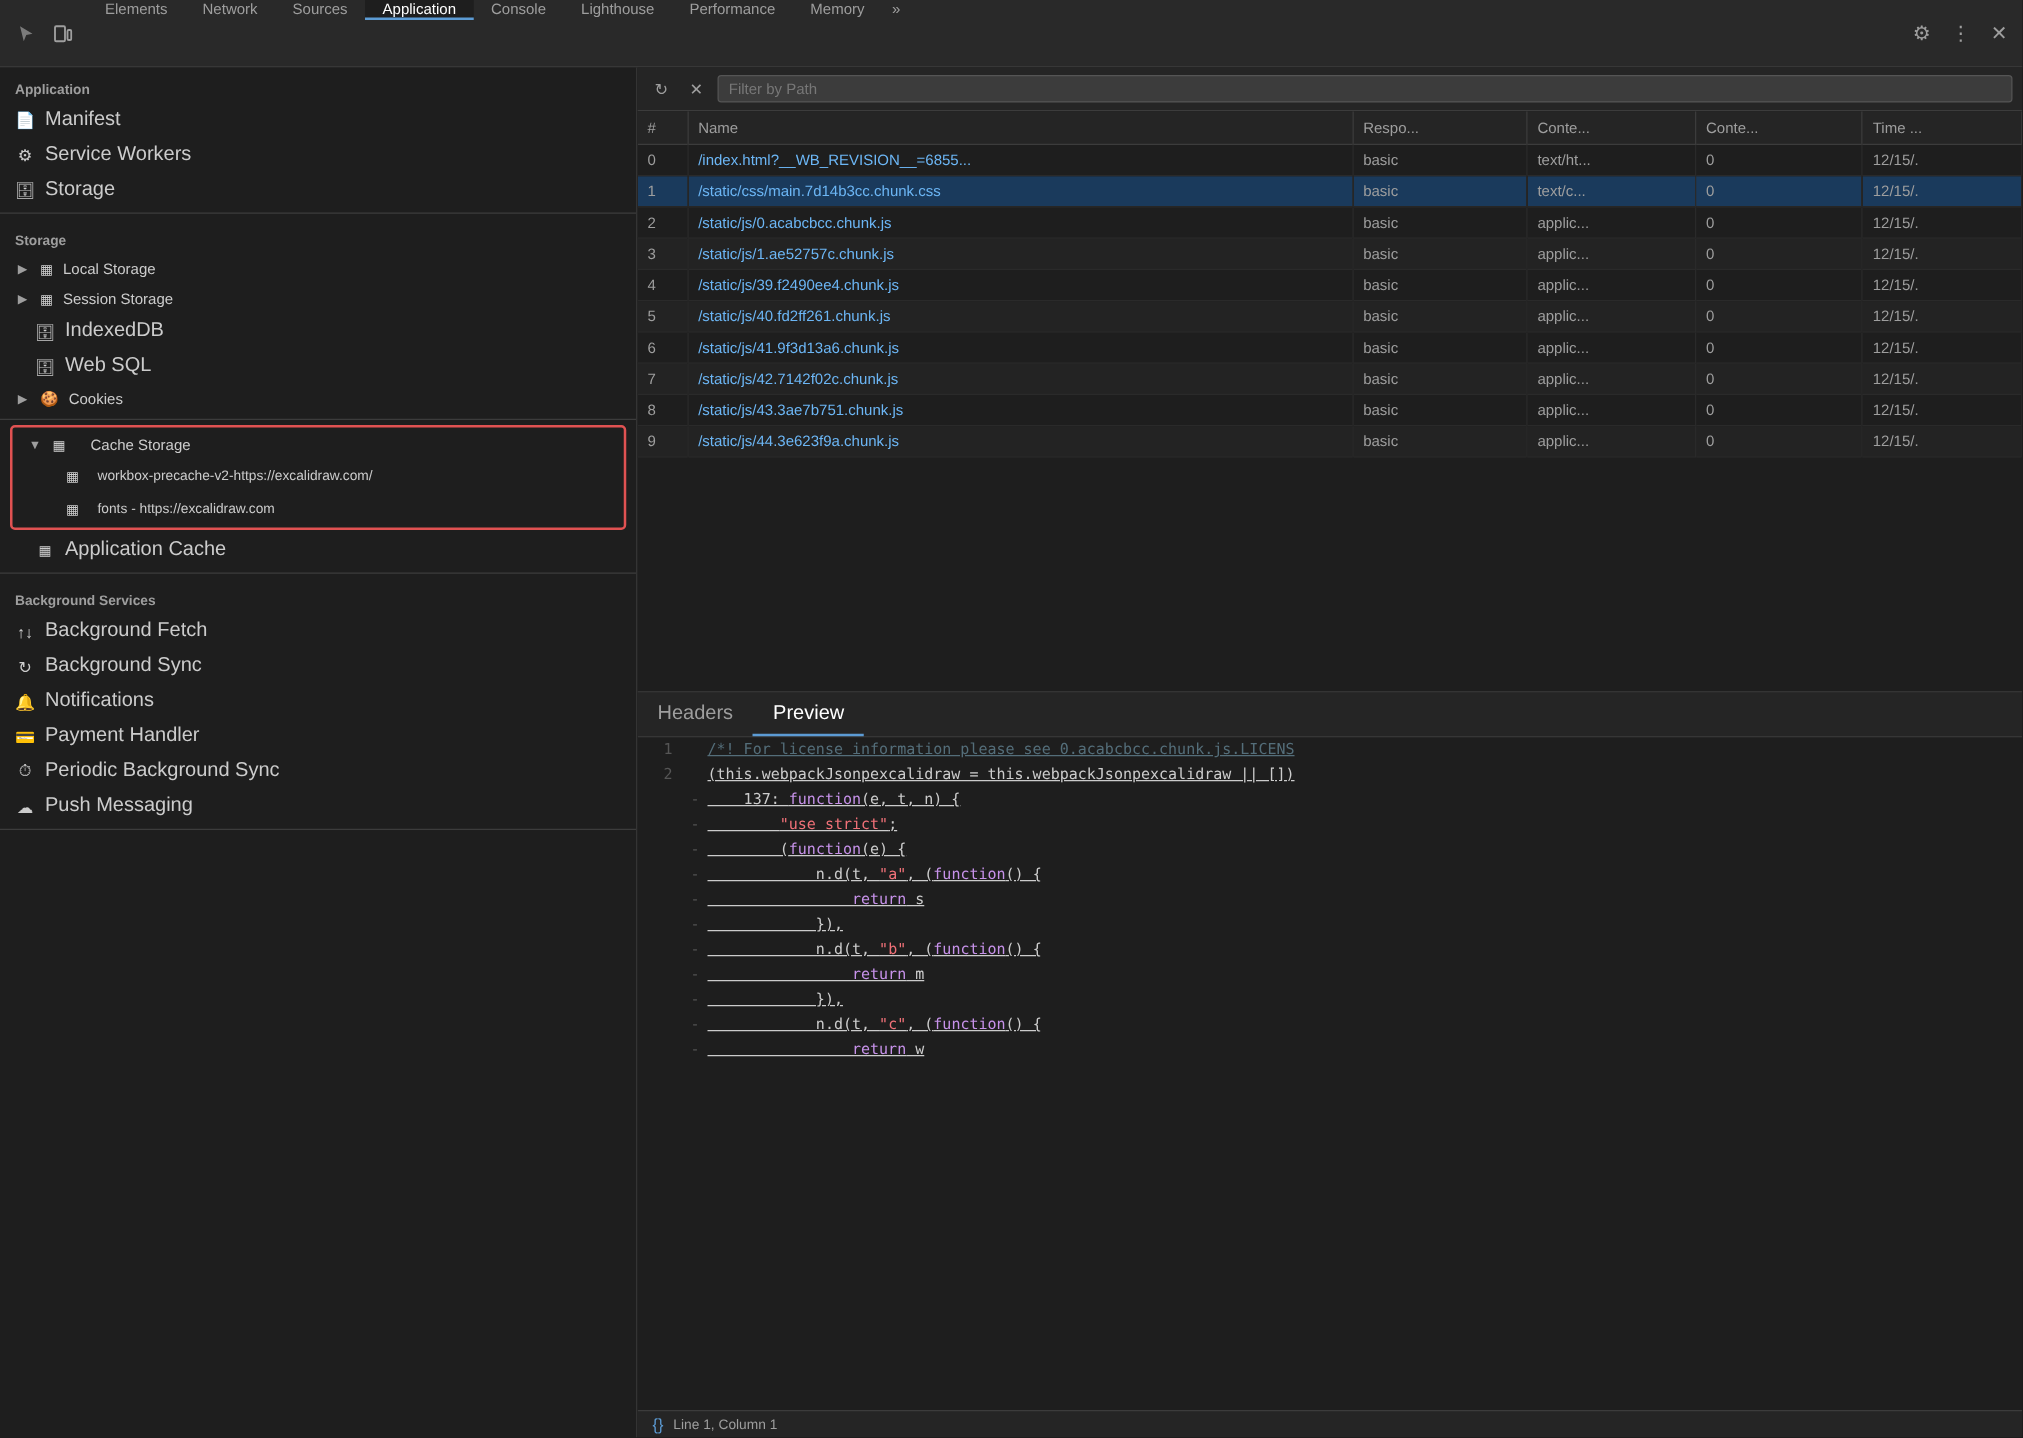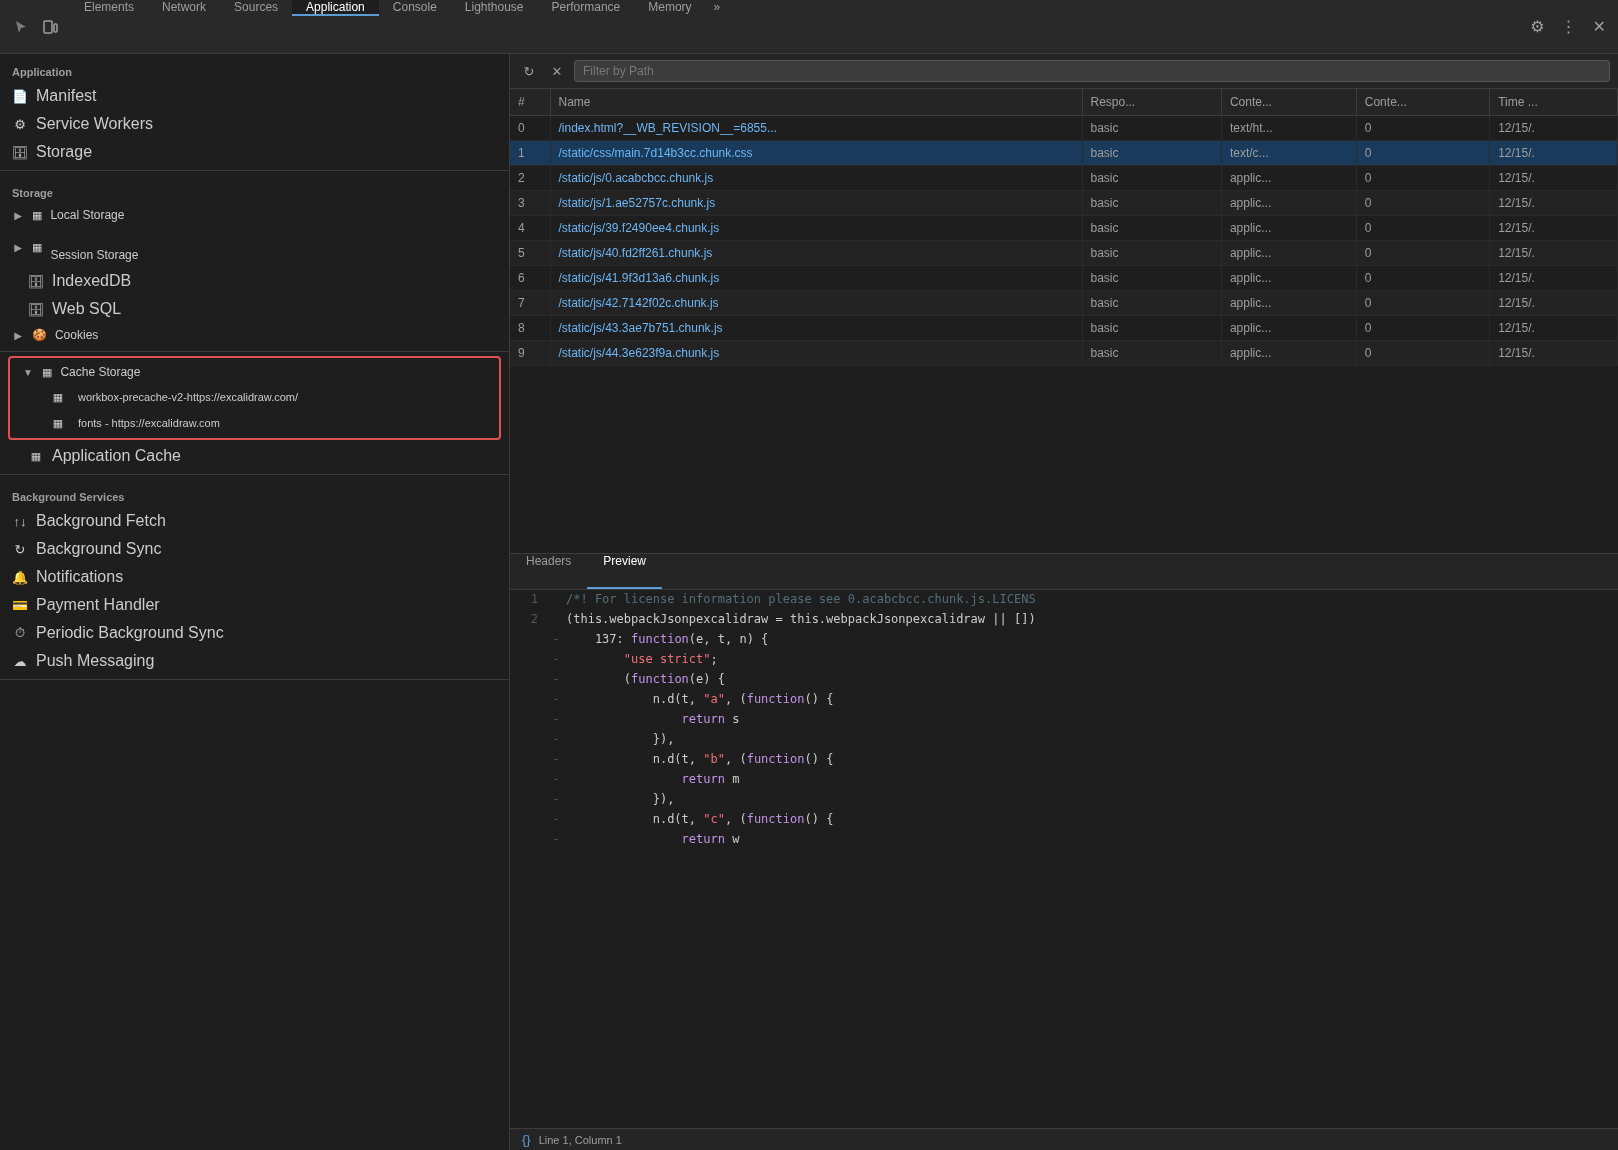--- a/index.html
+++ b/index.html
@@ -246,23 +246,24 @@
       display: flex;
       align-items: center;
       background: #252525;
       border-bottom: 1px solid #3c3c3c;
       height: 36px;
     }
     .preview-tab {
       padding: 0 16px;
       height: 100%;
       display: flex;
+      align-items: center;
       cursor: pointer;
       color: #9e9e9e;
-      font-size: 12px;
+      font-size: 16px;
       border-bottom: 2px solid transparent;
     }
     .preview-tab.active {
       color: #fff;
       border-bottom: 2px solid #5c9bd4;
     }
 
     
     .code-view {
       flex: 1;
@@ -288,20 +289,21 @@
     .line-dash {
       width: 20px;
       text-align: center;
       color: #555;
       flex-shrink: 0;
     }
     .line-content {
       flex: 1;
       padding-right: 8px;
       white-space: pre;
+      text-decoration: underline;
     }
     .kw { color: #c792ea; }
     .str { color: #f07178; }
     .comment { color: #546e7a; }
     .plain { color: #ccc; }
 
     
     .status-bar {
       height: 22px;
       background: #252525;
@@ -413,21 +415,21 @@
 
     <div class="sidebar-tree-row">
       <span class="tree-arrow collapsed"></span>
       <span class="item-icon" style="font-size:11px; margin-left:4px;">▦</span>
       <span class="item-label" style="margin-left:4px;">Local Storage</span>
     </div>
 
     <div class="sidebar-tree-row">
       <span class="tree-arrow collapsed"></span>
       <span class="item-icon" style="font-size:11px; margin-left:4px;">▦</span>
-      <span class="item-label" style="margin-left:4px;margin-top:16px;">Session Storage</span>
+      <span class="item-label" style="margin-left:4px;">Session Storage</span>
     </div>
 
     <div class="sidebar-item" style="padding-left:28px;">
       <span class="item-icon">🗄</span>
       <span class="item-label">IndexedDB</span>
     </div>
 
     <div class="sidebar-item" style="padding-left:28px;">
       <span class="item-icon">🗄</span>
       <span class="item-label">Web SQL</span>
@@ -439,21 +441,21 @@
       <span class="item-label" style="margin-left:4px;">Cookies</span>
     </div>
 
     <div class="sidebar-divider"></div>
 
 
     <div class="cache-highlight">
       <div class="sidebar-tree-row">
         <span class="tree-arrow expanded"></span>
         <span class="item-icon" style="font-size:11px; margin-left:4px;">▦</span>
-        <span class="item-label" style="margin-left:4px;">Cache Storage</span>
+        <span class="item-label" style="margin-left:16px;">Cache Storage</span>
       </div>
       <div class="sidebar-item" style="padding-left: 40px;">
         <span class="item-icon" style="font-size:11px;">▦</span>
         <span class="item-label" style="margin-left:4px; font-size:11px;">workbox-precache-v2-https://excalidraw.com/</span>
       </div>
       <div class="sidebar-item" style="padding-left: 40px;">
         <span class="item-icon" style="font-size:11px;">▦</span>
         <span class="item-label" style="margin-left:4px; font-size:11px;">fonts - https://excalidraw.com</span>
       </div>
     </div>

